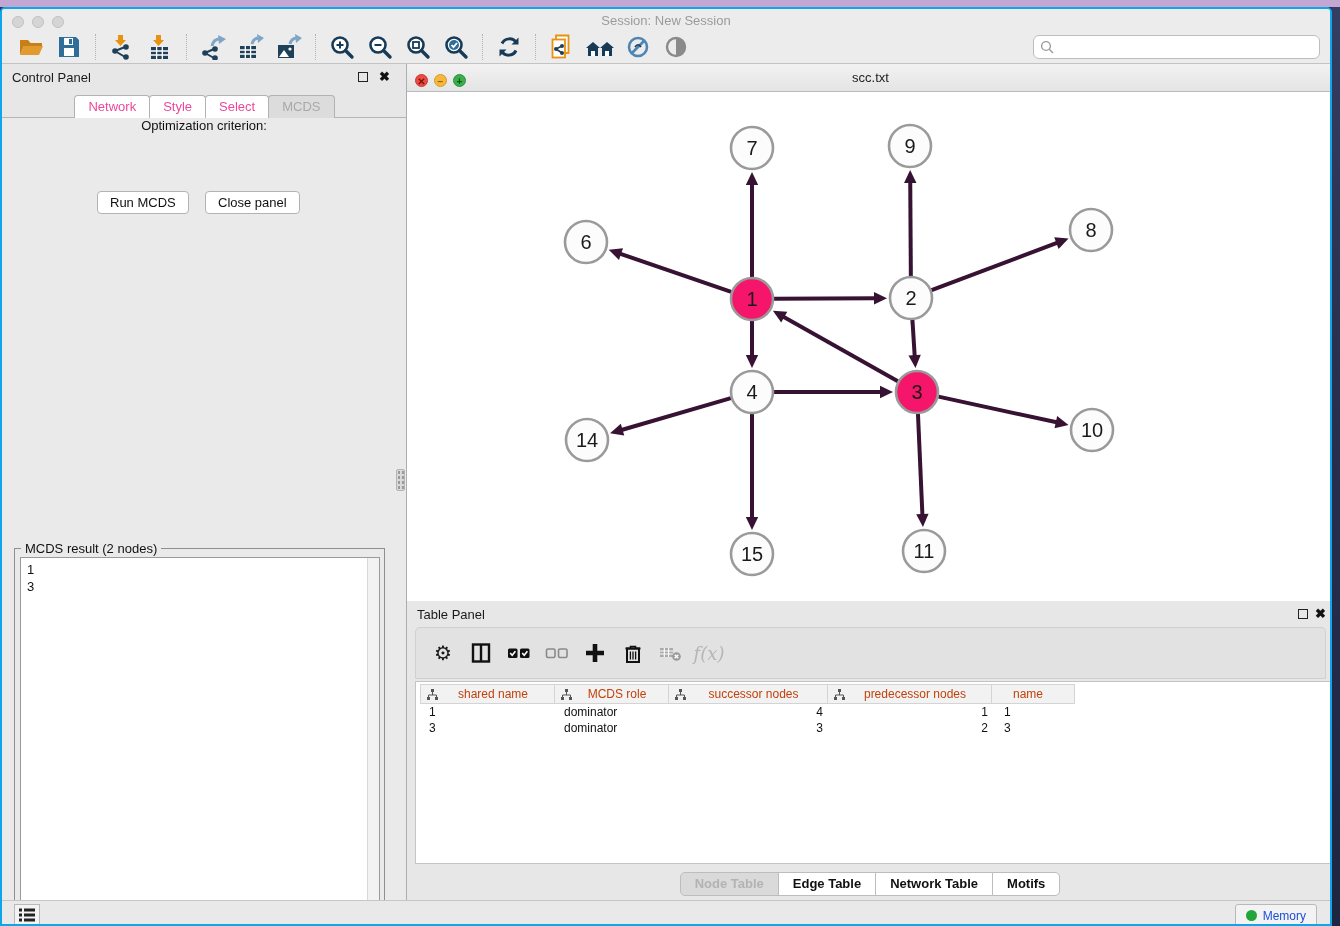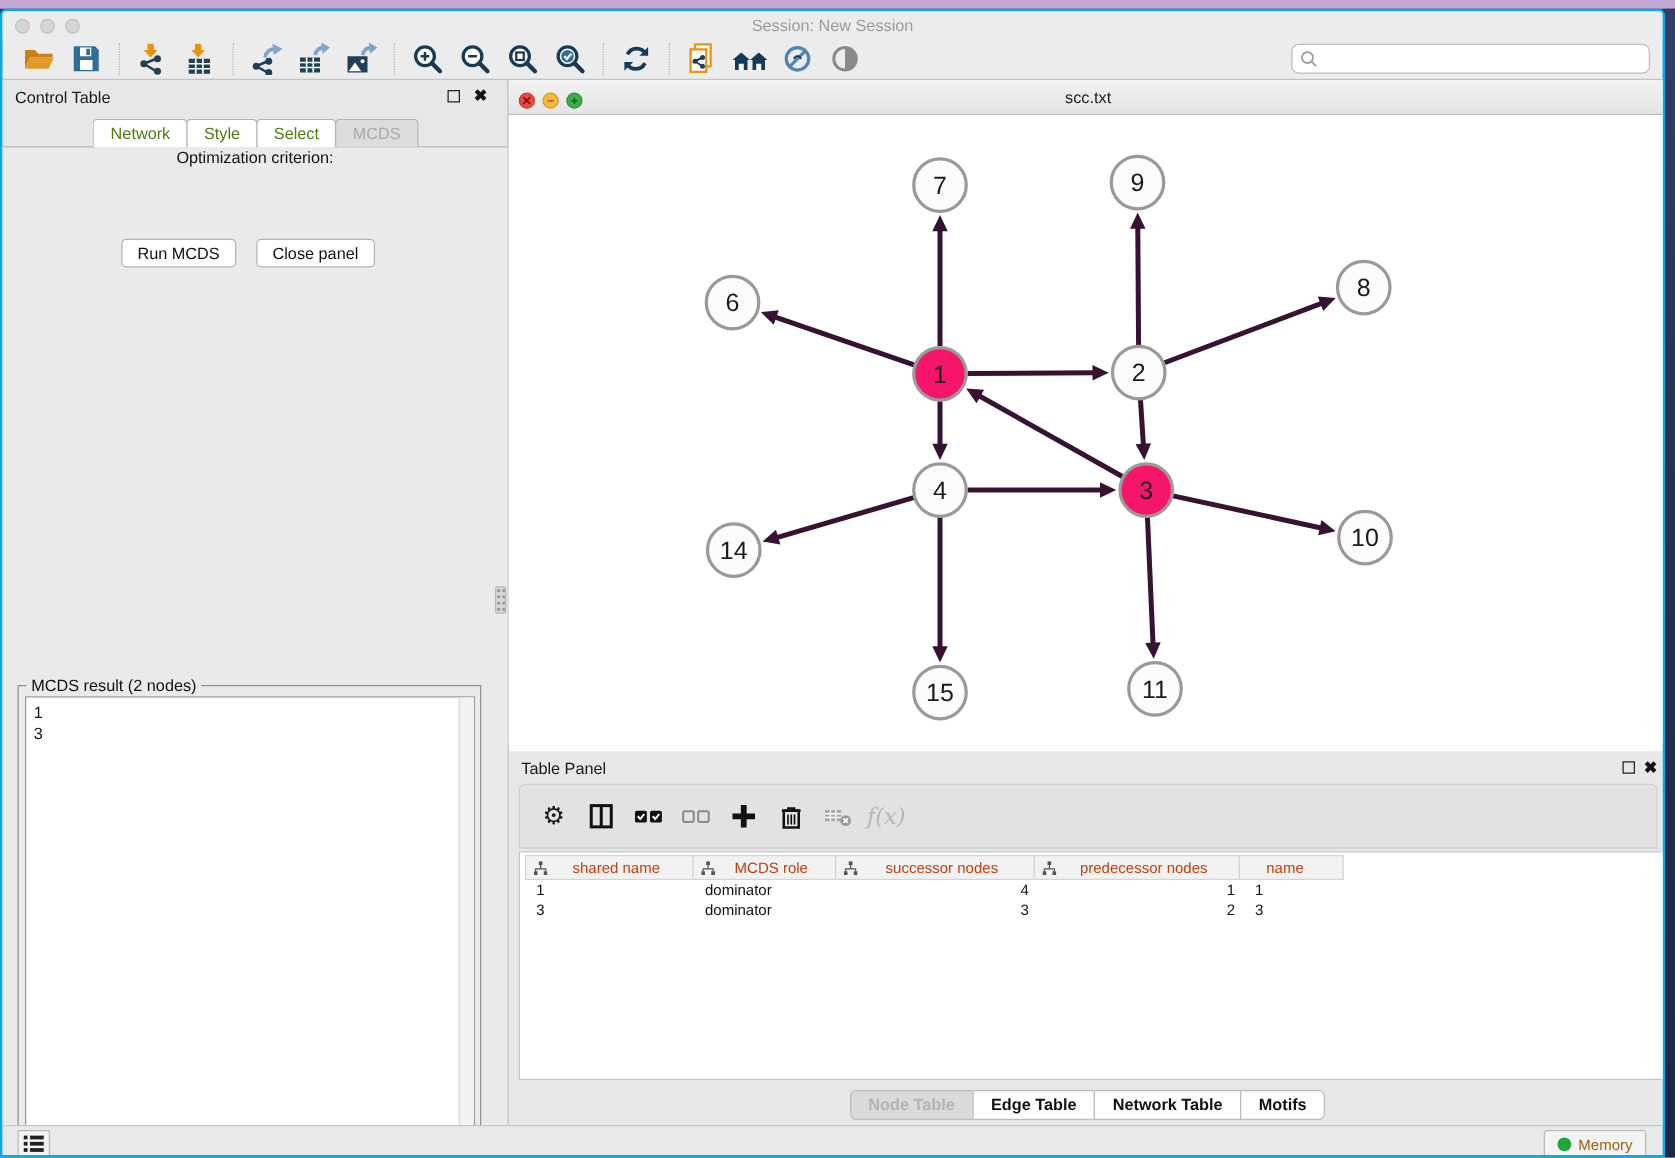--- a/index.html
+++ b/index.html
@@ -35,21 +35,21 @@
   
   #control-panel { left:0; top:55px; width:405px; height:836px; background:#e7e7e7; border-right:1px solid #adadad; }
   .panel-head { height:26px; position:relative; }
   .panel-title { position:absolute; left:10px; top:6px; font-size:13px; color:#1a1a1a; }
   .panel-float { position:absolute; width:10px; height:10px; border:1.6px solid #222; top:8px; }
   .panel-close { position:absolute; top:5px; font-size:13px; font-weight:bold; color:#111; }
   #cp-float { right:38px; } #cp-close { right:16px; }
 
   #cp-tabs { position:absolute; left:0; top:31px; width:100%; display:flex; justify-content:center; }
   .cp-tab { font-size:13px; padding:3px 13px 4px; background:#fff; border:1px solid #b2b2b2; border-bottom:none;
-    border-radius:4px 4px 0 0; margin:0 -1px 0 0; color:#4d7c0f; position:relative; z-index:2; }
+    border-radius:4px 4px 0 0; margin:0 -1px 0 0; color:#ec4899; position:relative; z-index:2; }
   .cp-tab.active { background:#dcdcdc; color:#a9a9a9; z-index:1; }
   #cp-body { position:absolute; left:0; top:53px; width:100%; height:783px; background:#eaeaea; border-top:1px solid #b5b5b5; }
 
   #opt-label { width:100%; text-align:center; top:0; font-size:13px; color:#111; }
   #criterion-select { left:44px; top:40px; width:310px; height:23px; background:#fff; border:1px solid #ababab;
     border-radius:4px; font-size:13px; display:flex; align-items:center; padding:0 8px; color:#111; }
   #criterion-chevrons { margin-left:auto; display:flex; flex-direction:column; gap:2px; }
   .chev-up { width:0; height:0; border-left:4px solid transparent; border-right:4px solid transparent; border-bottom:5px solid #555; }
   .chev-down { width:0; height:0; border-left:4px solid transparent; border-right:4px solid transparent; border-top:5px solid #555; }
   .cp-btn { position:absolute; top:73px; height:23px; background:#fff; border:1px solid #b3b3b3; border-radius:4px;
@@ -102,21 +102,21 @@
     margin-left:-1px; color:#111; }
   .tp-tab:first-child { border-radius:5px 0 0 5px; }
   .tp-tab:last-child { border-radius:0 5px 5px 0; }
   .tp-tab.active { background:#dadada; color:#b3b3b3; }
 
   
   #status-bar { left:0; top:891px; width:100%; height:28px; background:#e9e9e9; border-top:1px solid #c6c6c6; }
   #list-btn { position:absolute; left:12px; top:3px; width:26px; height:22px; background:#f3f3f3; border:1px solid #b9b9b9;
     display:flex; align-items:center; justify-content:center; }
   #memory-btn { position:absolute; right:13px; top:3px; height:23px; background:#f3f3f3; border:1px solid #b9b9b9;
-    border-radius:3px; display:flex; align-items:center; padding:0 10px; font-size:12px; color:#a16207; gap:6px; }
+    border-radius:3px; display:flex; align-items:center; padding:0 10px; font-size:12px; color:#1d4ed8; gap:6px; }
   #memory-dot { width:11px; height:11px; border-radius:50%; background:#1fa73c; }
 </style>
 </head>
 <body>
 
 <div class="abs" id="desktop-top"></div>
 <div class="abs" id="desktop-right"></div>
 
 <div class="abs" id="app">
 
@@ -270,21 +270,21 @@
             <circle cx="6" cy="6" r="4.4" fill="none" stroke="#9a9a9a" stroke-width="1.4"></circle>
             <path d="M9.3 9.3L13 13" stroke="#9a9a9a" stroke-width="1.4"></path>
           </svg>
       </span>
       <input id="search-input" type="text" value="" style="">
     </span>
   </div>
 
   <div class="abs" id="control-panel">
     <div class="panel-head">
-      <span class="panel-title">Control Table</span>
+      <span class="panel-title">Control Panel</span>
       <span class="panel-float" id="cp-float"></span>
       <span class="panel-close" id="cp-close">✖</span>
     </div>
     <div id="cp-tabs">
         <div class="cp-tab">Network</div>
         <div class="cp-tab">Style</div>
         <div class="cp-tab">Select</div>
         <div class="cp-tab active">MCDS</div>
       </div>
     <div id="cp-body">

